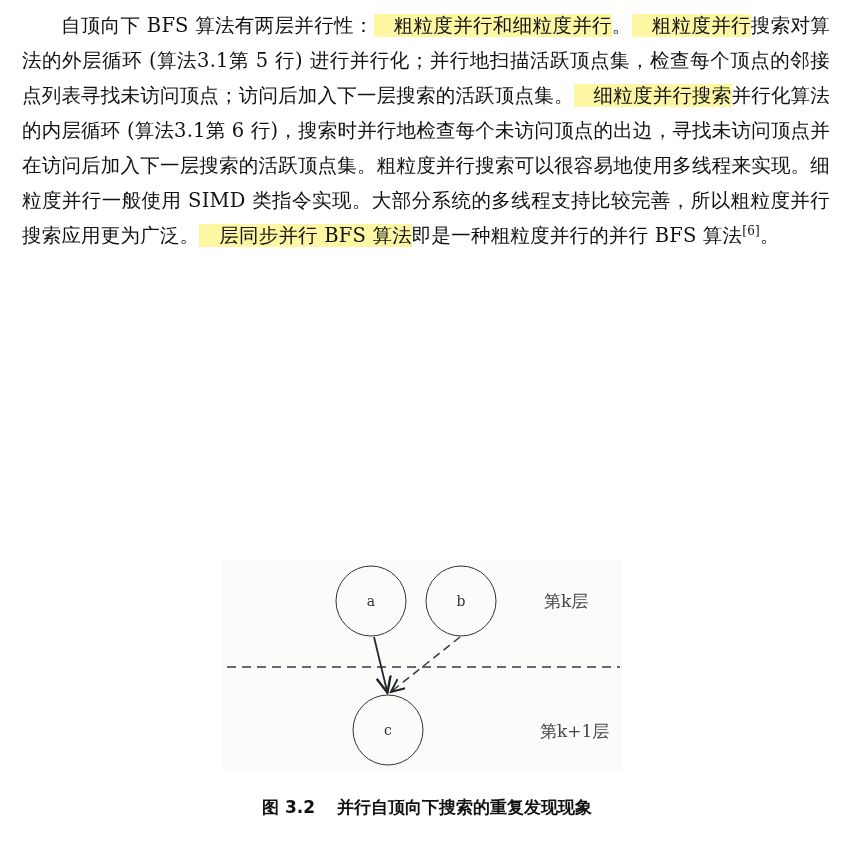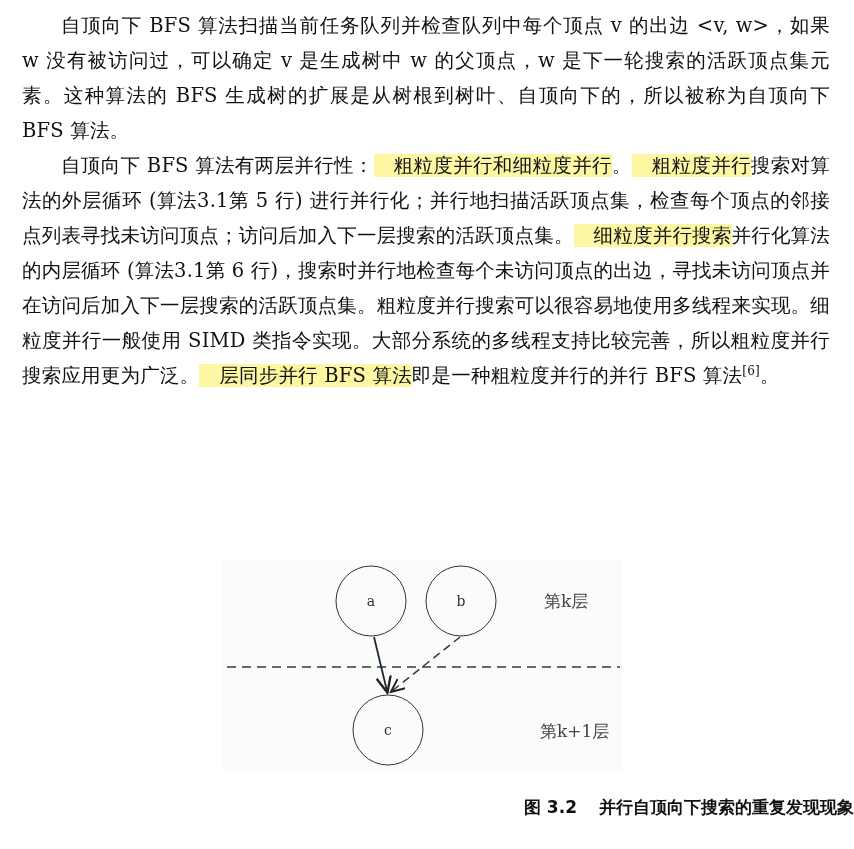--- a/index.html
+++ b/index.html
@@ -4,31 +4,28 @@
 <style>
   html, body { margin:0; padding:0; background:#ffffff; }
   body { width:854px; height:849px; position:relative; overflow:hidden;
          font-family: "DejaVu Serif", "Liberation Serif", serif; color:#111; }
   .text { position:absolute; left:22px; top:8px; width:808px;
           font-size:19.5px; line-height:35px; text-align:justify; letter-spacing:0.2px; }
   .para { margin:0; text-indent:2em; }
   .hl { background:#fdf7a4;padding-left:20px; }
   sup { font-size:12px; line-height:0; }
   .figure { position:absolute; left:222px; top:560px; width:400px; height:210px; background:#fbfbfa; }
-  .caption { position:absolute; left:0; width:854px; top:796px; text-align:right;
+  .caption { position:absolute; left:0; width:854px; top:796px; text-align:center;
              font-family:"DejaVu Sans","Liberation Sans",sans-serif; font-weight:bold; font-size:17px; }
   .caption .num { margin-right:22px; }
 </style>
 </head>
 <body>
 
 <div class="text">
-  <p class="para">
-    <span>自顶向下 BFS 算法扫描当前任务队列并检查队列中每个顶点 v 的出边 &lt;v, w&gt;，如果 w 没有被访问过，可以确定 v 是生成树中 w 的父顶点，w 是下一轮搜索的活跃顶点集元素。这种算法的 BFS 生成树的扩展是从树根到树叶、自顶向下的，所以被称为自顶向下 BFS 算法。</span>
-  </p>
   <p class="para"><span>自顶向下 BFS 算法有两层并行性：</span><span class="hl">粗粒度并行和细粒度并行</span><span>。</span><span class="hl">粗粒度并行</span><span>搜索对算法的外层循环 (算法3.1第 5 行) 进行并行化；并行地扫描活跃顶点集，检查每个顶点的邻接点列表寻找未访问顶点；访问后加入下一层搜索的活跃顶点集。</span><span class="hl">细粒度并行搜索</span><span>并行化算法的内层循环 (算法3.1第 6 行)，搜索时并行地检查每个未访问顶点的出边，寻找未访问顶点并在访问后加入下一层搜索的活跃顶点集。粗粒度并行搜索可以很容易地使用多线程来实现。细粒度并行一般使用 SIMD 类指令实现。大部分系统的多线程支持比较完善，所以粗粒度并行搜索应用更为广泛。</span><span class="hl">层同步并行 BFS 算法</span><span>即是一种粗粒度并行的并行 BFS 算法</span><sup>[6]</sup><span>。</span></p>
 </div>
 
 <div class="figure">
   <svg width="400" height="210" viewBox="0 0 400 210">
     <defs>
       <marker id="arr" markerWidth="10" markerHeight="10" refX="8" refY="5" orient="auto">
         <path d="M0,1 L9,5 L0,9" fill="none" stroke="#222" stroke-width="1.3"></path>
       </marker>
     </defs>

